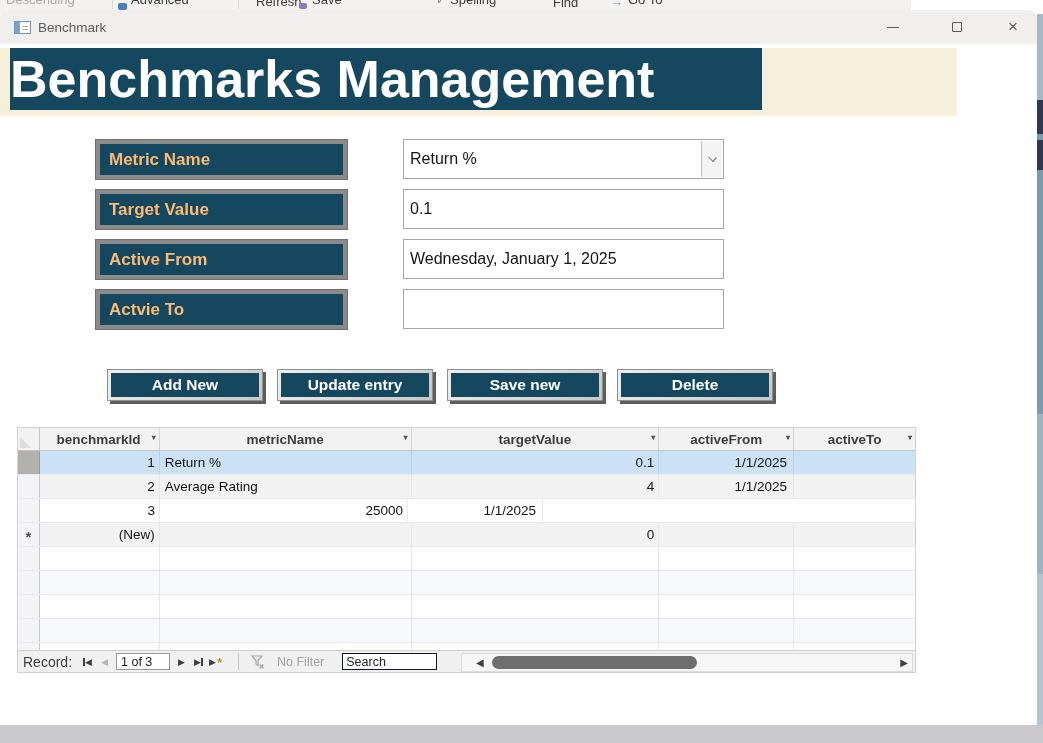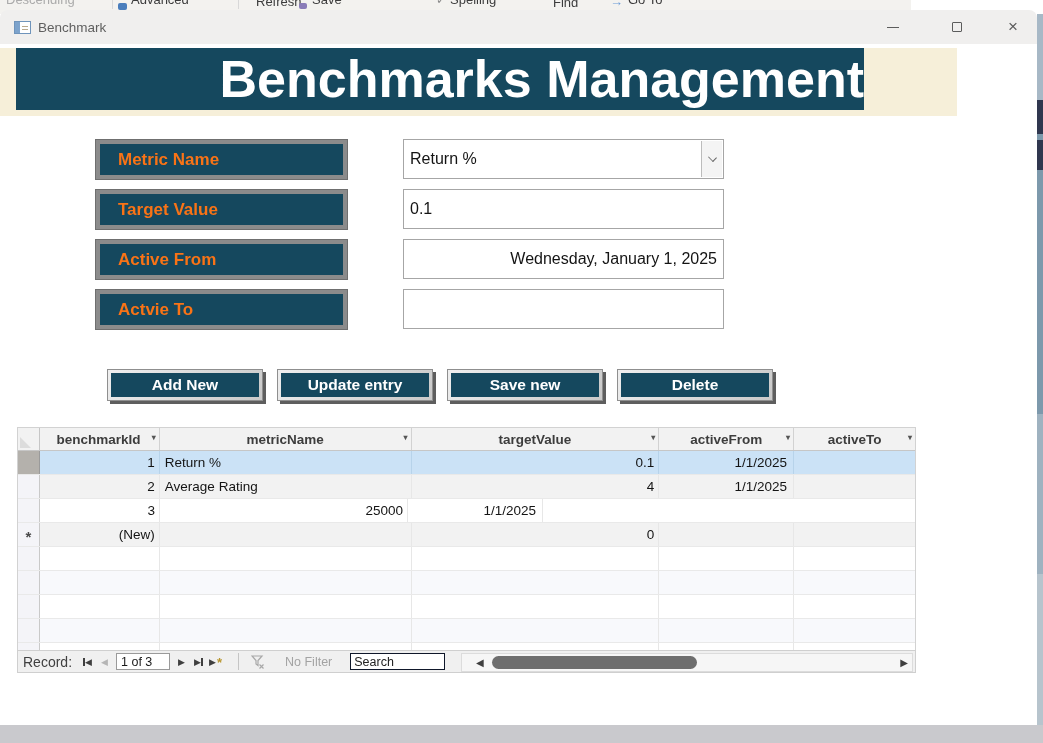--- a/index.html
+++ b/index.html
@@ -25,35 +25,35 @@
   .win-title { position:absolute; left:38px; top:0; height:34px; display:flex; align-items:center;
                font-size:13.5px; color:#5f5f5f; }
   .wbtn { position:absolute; top:0; width:42px; height:34px; display:flex;
           align-items:center; justify-content:center; color:#5c5c5c; }
   .wbtn.min { left:872px; } .wbtn.max { left:936px; } .wbtn.close { left:992px; font-size:17px; }
   .glyph-min { width:12px; height:1px; background:#5c5c5c; }
   .glyph-max { width:10px; height:10px; border:1px solid #5c5c5c; border-radius:1px; }
 
   
   .banner-wrap { position:absolute; left:0; top:48px; width:957px; height:68px; background:#f6efd9; }
-  .banner { position:absolute; left:16px; top:0; width:848px; height:62px; background:#15485e;
-            display:flex; align-items:center; justify-content:flex-end; }
+  .banner { position:absolute; left:10px; top:0; width:752px; height:62px; background:#15485e;
+            display:flex; align-items:center; justify-content:flex-start; }
   .banner .title { color:#ffffff; font-weight:bold; font-size:52px; letter-spacing:0px; }
 
   
   .lbl3d { position:absolute; left:95px; width:253px; height:41px; background:#8b8b8b;
            border:1px solid #6f6f6f; padding:4px; }
   .lbl3d .inner { width:100%; height:100%; background:#15485e; display:flex; align-items:center;
-                  padding-left:18px; color:#f97316; font-weight:bold; font-size:17px; }
+                  padding-left:9px; color:#fdba74; font-weight:bold; font-size:17px; }
 
   
   .finput { position:absolute; left:403px; width:321px; height:40px; background:#ffffff;
             border:1px solid #a6a6a6; display:flex; align-items:center; padding:0 6px;
             font-size:16px; color:#141414; }
-  .finput.ra { justify-content:flex-end; }
+  .finput.ra { }
   .combo-btn { position:absolute; right:1px; top:1px; bottom:1px; width:21px; background:#f4f4f4;
                border-left:1px solid #bcbcbc; display:flex; align-items:center; justify-content:center; }
   .chev { width:7px; height:7px; border-right:1.5px solid #666; border-bottom:1.5px solid #666;
           transform:rotate(45deg) scaleY(.8); margin-top:-4px; }
 
   
   .btn3d { position:absolute; top:369px; width:156px; height:32px;
            background:linear-gradient(135deg,#efefef,#c9c9c9); border:1px solid #8f8f8f;
            padding:3px; box-shadow:3px 3px 0 #5e5e5e; cursor:default; }
   .btn3d .inner { width:100%; height:100%; background:#15485e; display:flex; align-items:center;
@@ -91,21 +91,21 @@
             border:1px solid #cfcfcf; display:flex; align-items:center; padding-left:5px; }
   .navlabel { font-size:14px; color:#3f3f3f; margin-right:7px; }
   .navbtn { width:17px; height:17px; display:flex; align-items:center; justify-content:center;
             font-size:9px; color:#3f3f3f; }
   .navbtn .bar { width:2px; height:8px; background:#3f3f3f; }
   .navbtn.dim2 { color:#b5b5b5; }
   .pos-box { width:54px; height:17px; background:#ffffff; border:1px solid #9a9a9a; font-size:12.5px;
              display:flex; align-items:center; padding-left:4px; margin:0 3px; }
   .gold { color:#b8962e; font-size:13px; font-weight:bold; margin-left:1px; margin-top:2px; }
   .vsep { width:1px; height:17px; background:#c5c5c5; margin:0 6px; }
-  .nofilter { display:flex; align-items:center; gap:20px; color:#a3a3a3; font-size:12.5px; padding:0 6px; }
+  .nofilter { display:flex; align-items:center; gap:12px; color:#a3a3a3; font-size:12.5px; padding:0 6px; }
   .search-box { width:95px; height:17px; border:1px solid #0f172a; background:#fff; font-size:12.5px;
                 padding:0 3px; margin-left:12px; font-family:"Liberation Sans",sans-serif; }
   .search-box::placeholder { color:#222; opacity:1; }
   .hscroll { position:absolute; left:443px; top:2px; width:452px; height:19px; background:#f6f6f6;
              border:1px solid #dcdcdc; }
   .hthumb { position:absolute; left:30px; top:2px; width:205px; height:13px; background:#6e6e6e;
             border-radius:7px; }
   .sarrow { position:absolute; top:3px; font-size:10px; color:#3f3f3f; line-height:12px; }
   .sarrow.l { left:14px; } .sarrow.r { right:4px; }
 

